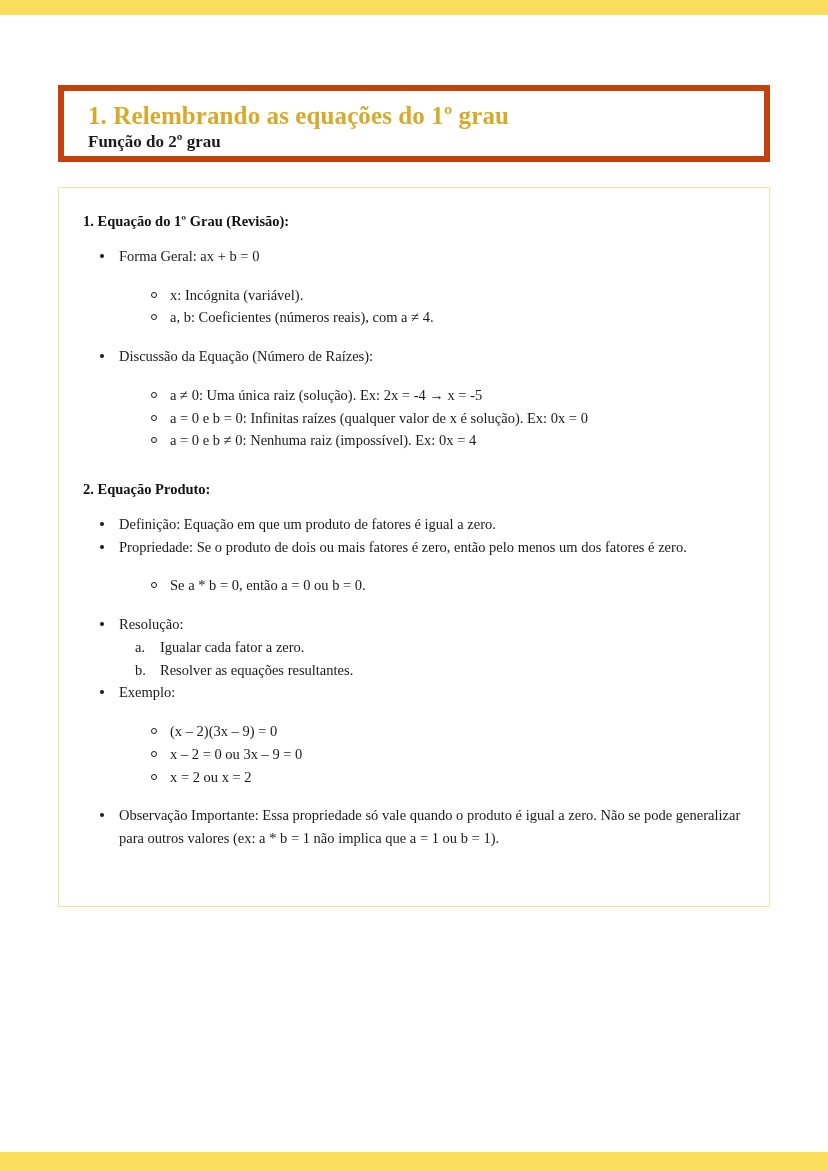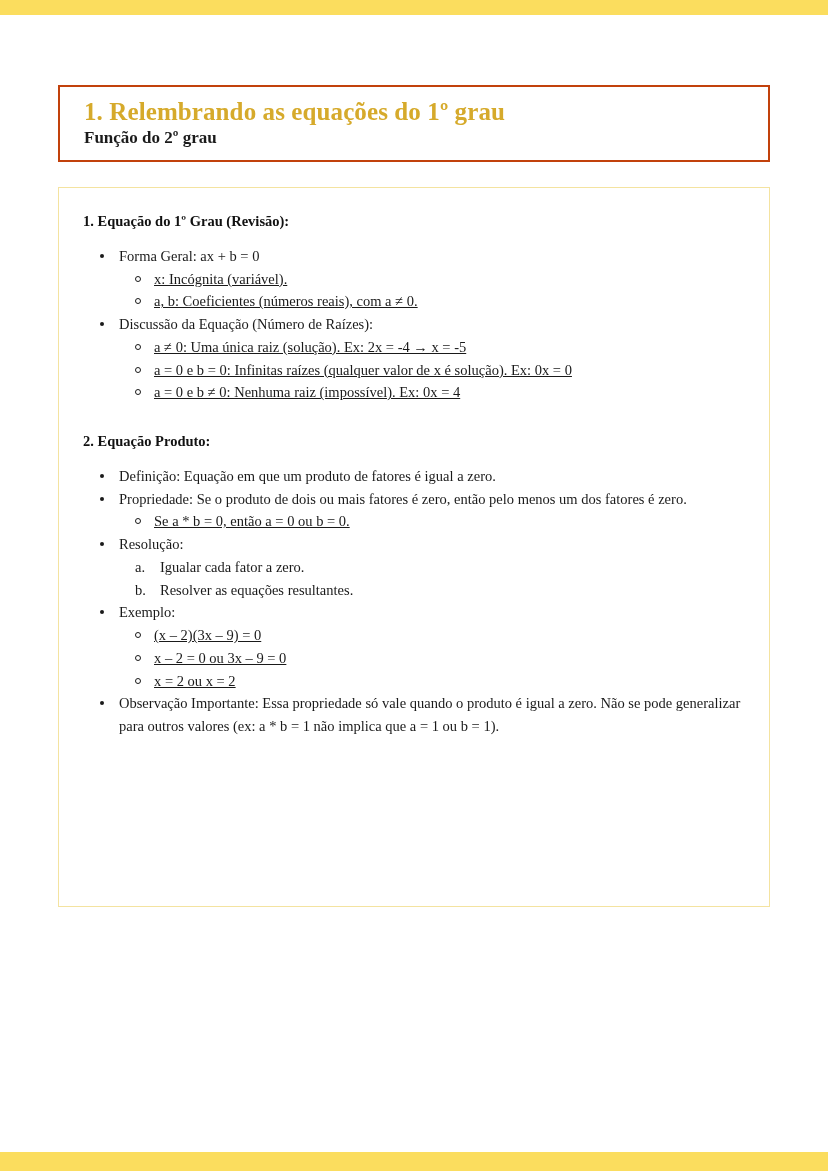--- a/index.html
+++ b/index.html
@@ -41,21 +41,21 @@
   }
 
   
   .header-box {
     position: absolute;
     left: 58px;
     top: 85px;
     width: 712px;
     height: 77px;
     box-sizing: border-box;
-    border: 2px solid #c2410c;
+    border: 6px solid #c2410c;
     background: #ffffff;
     padding: 11px 22px 0 24px;
   }
   .doc-title {
     margin: 0;
     font-size: 25px;
     font-weight: bold;
     line-height: 1.12;
     color: #d6aa2b;
     letter-spacing: 0.1px;
@@ -113,23 +113,22 @@
     left: 6px;
     top: 9px;
     width: 4px;
     height: 4px;
     border-radius: 50%;
     background: #1a1a1a;
   }
 
   ul.lvl2 {
     list-style: none;
-    margin: 0;
-    padding: 0;
-    text-decoration: underline;
+    margin: 16px;
+    padding: 0;
   }
   ul.lvl2 > li {
     position: relative;
     padding-left: 24px;
     margin-left: 11px;
     font-size: 14.5px;
     line-height: 1.57;
     color: #1a1a1a;
   }
   ul.lvl2 > li > .bullet-circle {
@@ -185,21 +184,21 @@
       <li>
         <span class="bullet-disc"></span>
         <span class="txt">Forma Geral: ax + b = 0</span>
         <ul class="lvl2">
           <li>
             <span class="bullet-circle"></span>
             <span class="txt">x: Incógnita (variável).</span>
           </li>
           <li>
             <span class="bullet-circle"></span>
-            <span class="txt">a, b: Coeficientes (números reais), com a ≠ 0.</span>
+            <span class="txt">a, b: Coeficientes (números reais), com a ≠ 4.</span>
           </li>
         </ul>
       </li>
       <li>
         <span class="bullet-disc"></span>
         <span class="txt">Discussão da Equação (Número de Raízes):</span>
         <ul class="lvl2">
           <li>
             <span class="bullet-circle"></span>
             <span class="txt">a ≠ 0: Uma única raiz (solução). Ex: 2x = -4 → x = -5</span>

